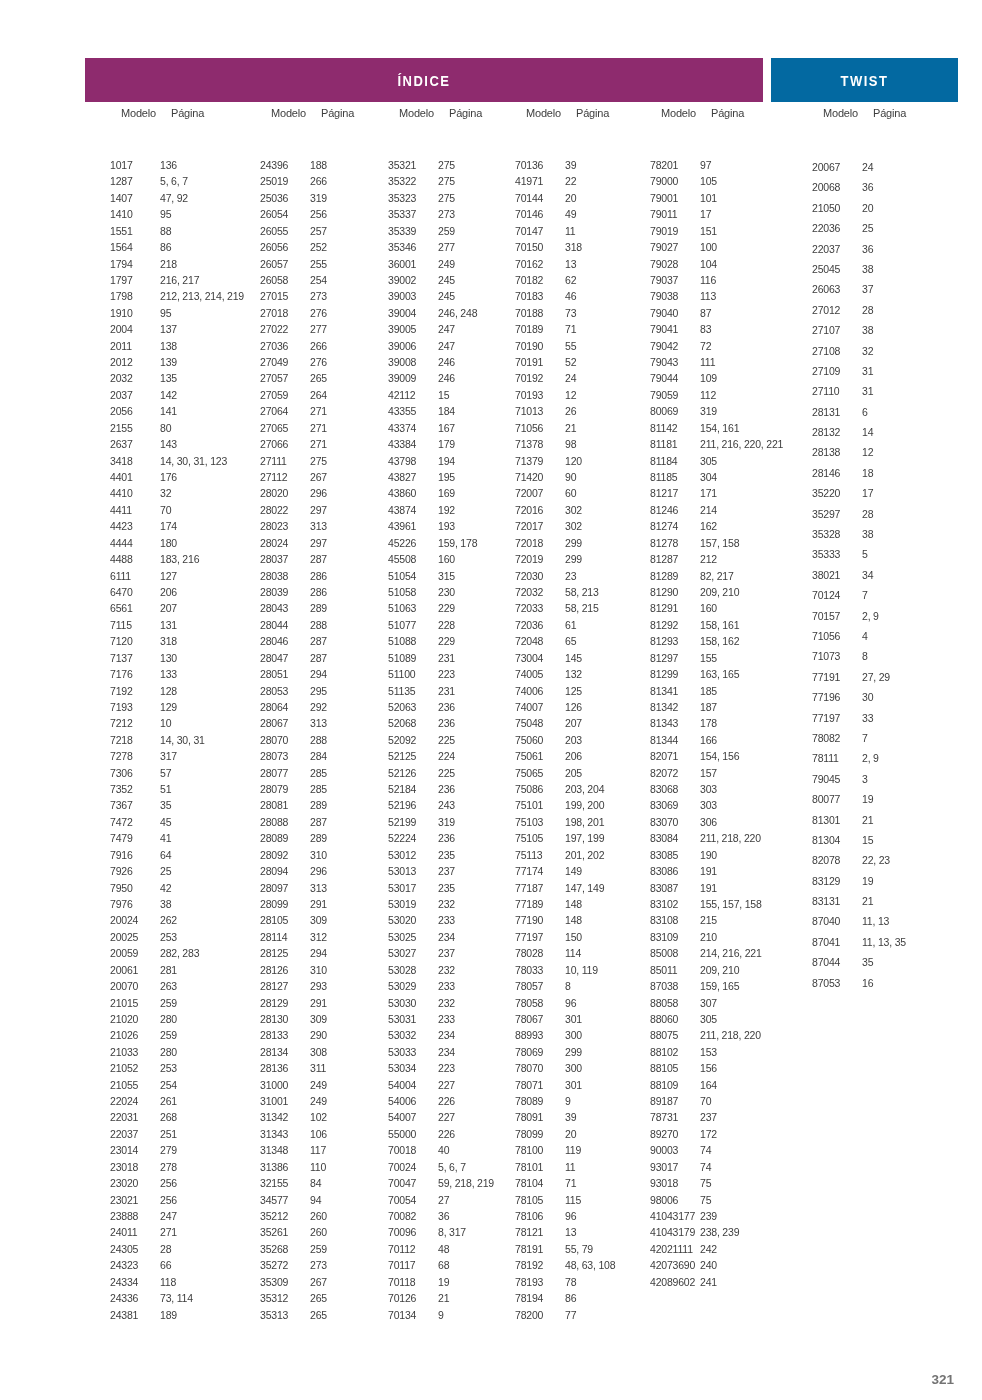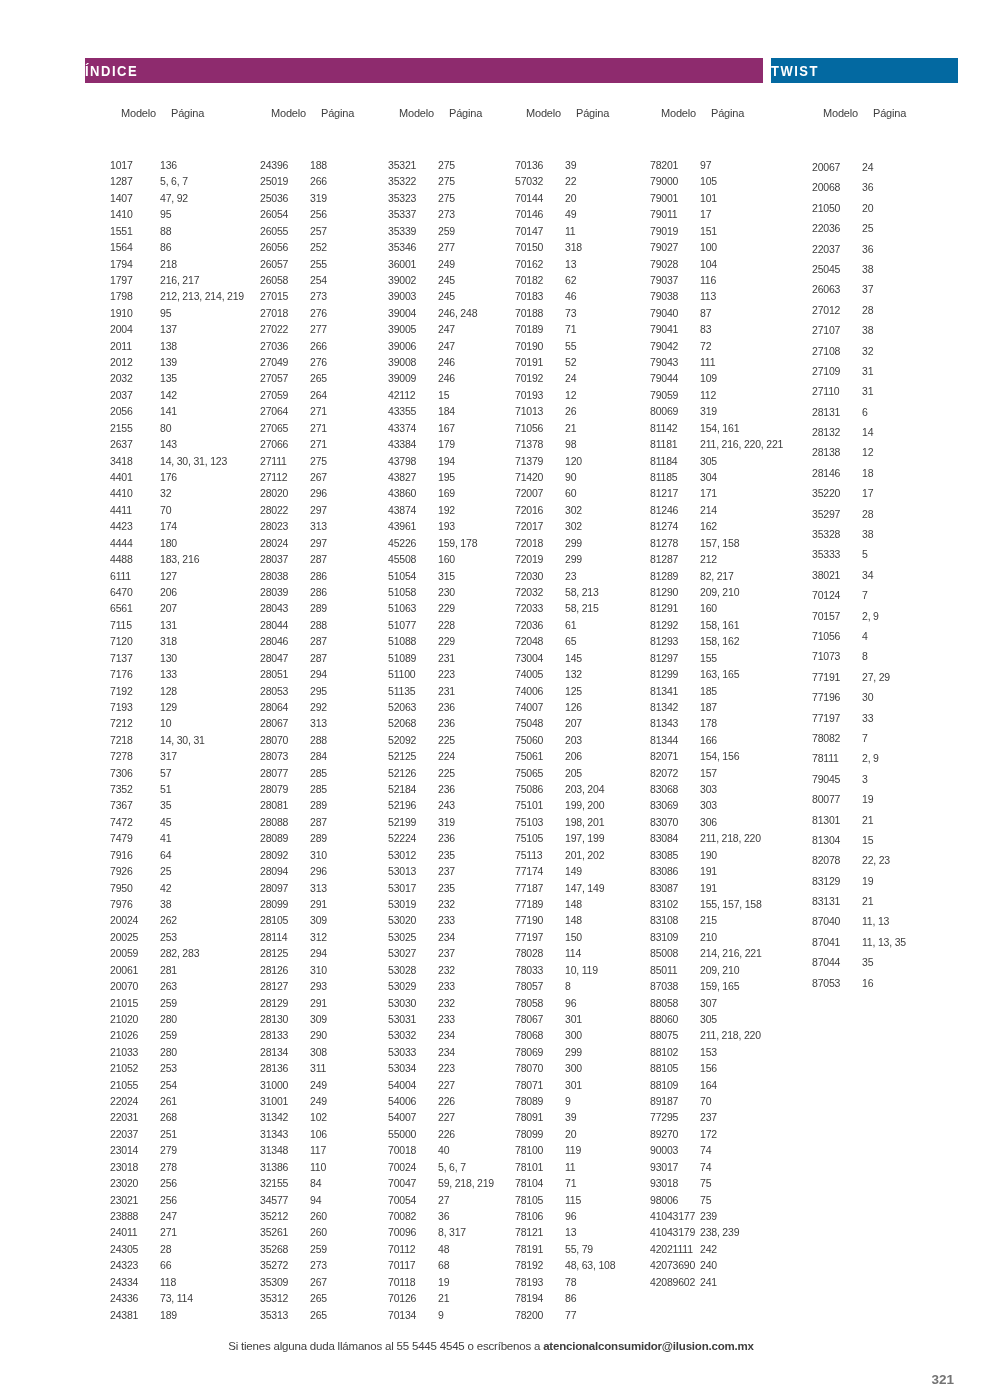--- a/index.html
+++ b/index.html
@@ -1,21 +1,21 @@
 <!DOCTYPE html>
 <html><head>
 <meta charset="utf-8">
 <style>
   html,body{margin:0;padding:0;background:#ffffff;}
   .page{
     position:relative;width:982px;height:1400px;background:#ffffff;
     font-family:"Liberation Sans",sans-serif;color:#3d3d3d;overflow:hidden;
   }
   .bar{
-    position:absolute;top:58px;height:25px;display:flex;align-items:center;justify-content:flex-start;
+    position:absolute;top:58px;height:44px;display:flex;align-items:center;justify-content:center;
   }
   .bar-indice{left:85px;width:678px;}
   .bar-twist{left:771px;width:187px;}
   .bar span{
     color:#ffffff;font-size:13px;font-weight:bold;letter-spacing:1.5px;
     transform:scaleY(1.15);
   }
   .col{position:absolute;top:107px;width:150px;}
   .colhead{height:14px;font-size:11px;letter-spacing:-0.2px;}
   .colhead .model{display:inline-block;width:50px;padding-left:11px;}
@@ -925,21 +925,21 @@
   <div class="col" style="left:515px">
     <div class="colhead">
       <span class="model">Modelo</span><span>Página</span>
     </div>
     <div class="rows rows-indice">
         <div class="row">
           <span class="model">70136</span>
           <span class="pages">39</span>
         </div>
         <div class="row">
-          <span class="model">57032</span>
+          <span class="model">41971</span>
           <span class="pages">22</span>
         </div>
         <div class="row">
           <span class="model">70144</span>
           <span class="pages">20</span>
         </div>
         <div class="row">
           <span class="model">70146</span>
           <span class="pages">49</span>
         </div>
@@ -1133,21 +1133,21 @@
         </div>
         <div class="row">
           <span class="model">78058</span>
           <span class="pages">96</span>
         </div>
         <div class="row">
           <span class="model">78067</span>
           <span class="pages">301</span>
         </div>
         <div class="row">
-          <span class="model">78068</span>
+          <span class="model">88993</span>
           <span class="pages">300</span>
         </div>
         <div class="row">
           <span class="model">78069</span>
           <span class="pages">299</span>
         </div>
         <div class="row">
           <span class="model">78070</span>
           <span class="pages">300</span>
         </div>
@@ -1445,21 +1445,21 @@
         </div>
         <div class="row">
           <span class="model">88109</span>
           <span class="pages">164</span>
         </div>
         <div class="row">
           <span class="model">89187</span>
           <span class="pages">70</span>
         </div>
         <div class="row">
-          <span class="model">77295</span>
+          <span class="model">78731</span>
           <span class="pages">237</span>
         </div>
         <div class="row">
           <span class="model">89270</span>
           <span class="pages">172</span>
         </div>
         <div class="row">
           <span class="model">90003</span>
           <span class="pages">74</span>
         </div>
@@ -1663,19 +1663,16 @@
           <span class="model">87044</span>
           <span class="pages">35</span>
         </div>
         <div class="row">
           <span class="model">87053</span>
           <span class="pages">16</span>
         </div>
       </div>
   </div>
 
-  <div class="footer">
-    <span>Si tienes alguna duda llámanos al 55 5445 4545 o escríbenos a </span><b>atencionalconsumidor@ilusion.com.mx</b>
-  </div>
 
   <div class="pagenum">321</div>
 
 </div>
 
 </body></html>

